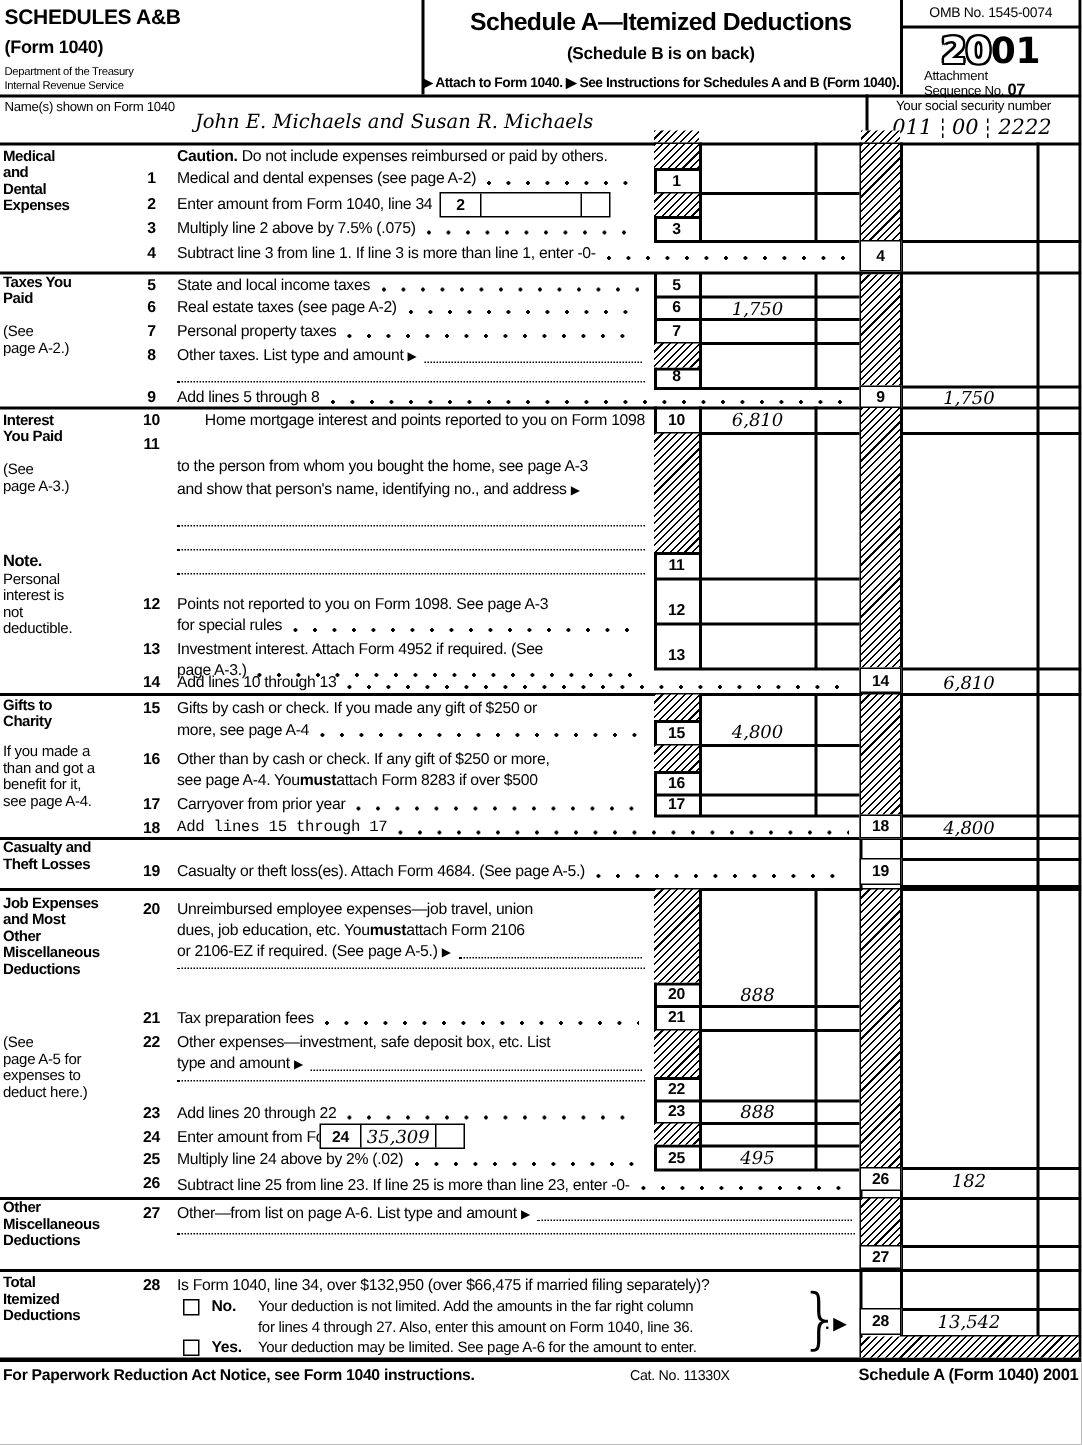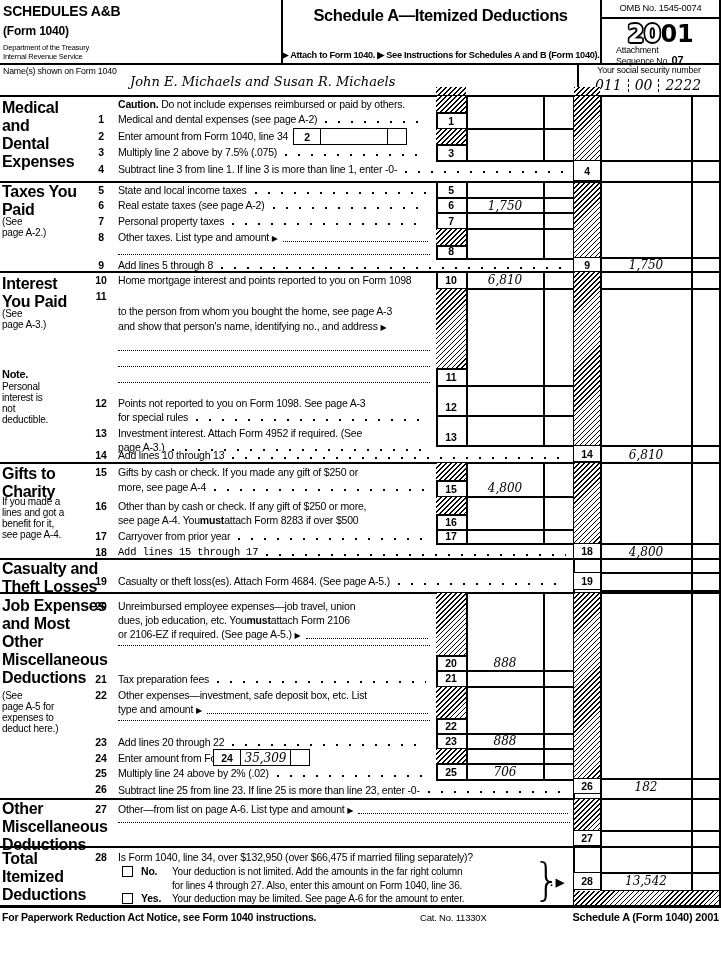--- a/index.html
+++ b/index.html
@@ -25,21 +25,21 @@
   .lnum{position:absolute;left:90px;width:22px;text-align:center;font-weight:bold;font-size:10.5px;}
   .mnum{position:absolute;left:436px;width:30px;font-weight:bold;font-size:10.5px;
         display:flex;align-items:flex-end;justify-content:center;padding-bottom:1px;box-sizing:border-box;}
   .bb{position:absolute;left:573px;width:28px;background:#fff;border:1.5px solid #000;box-sizing:border-box;
       display:flex;align-items:center;justify-content:center;font-weight:bold;font-size:10.5px;}
   
   .val{font-family:"DejaVu Serif",serif;font-style:italic;font-size:12px;letter-spacing:0;}
   .mval{position:absolute;left:467px;width:76px;text-align:center;}
   .rval{position:absolute;left:601px;width:90px;text-align:center;}
   
-  .sb{position:absolute;left:2px;font-weight:bold;font-size:16px;letter-spacing:-0.3px;}
+  .sb{position:absolute;left:2px;font-weight:bold;font-size:10px;letter-spacing:-0.3px;}
   .sn{position:absolute;left:2px;font-size:10px;letter-spacing:-0.2px;}
   
   .ttl{position:absolute;text-align:center;font-weight:bold;}
   .cb{position:absolute;width:11px;height:11px;border:1.8px solid #000;background:#fff;box-sizing:border-box;}
   .ebox{position:absolute;border:1.5px solid #000;box-sizing:border-box;display:flex;align-items:stretch;height:17px;background:#fff;}
   .ebox .en{width:26px;border-right:1.5px solid #000;font-weight:bold;display:flex;align-items:center;justify-content:center;}
   .ebox .ev{flex:1;display:flex;align-items:center;justify-content:center;}
   .ebox .ec{width:18px;border-left:1.5px solid #000;}
   .arrow{font-size:8px;letter-spacing:0;}
   .out20{color:#fff;text-shadow:-1.4px -1.4px 0 #000,1.4px -1.4px 0 #000,-1.4px 1.4px 0 #000,1.4px 1.4px 0 #000,0 -1.6px 0 #000,0 1.6px 0 #000,-1.6px 0 0 #000,1.6px 0 0 #000;}
@@ -50,20 +50,21 @@
 
 <div class="page">
 
   <div class="abs b" style="left:3px;top:3px;font-size:14px;">SCHEDULES A&amp;B</div>
   <div class="abs b" style="left:3px;top:24px;font-size:12px;">(Form 1040)</div>
   <div class="abs" style="left:3px;top:43px;font-size:7.5px;">Department of the Treasury</div>
   <div class="abs" style="left:3px;top:52px;font-size:7.5px;">Internal Revenue Service</div>
   <div class="vl" style="left:281px;top:0;height:63px;"></div>
 
   <div class="ttl" style="left:281px;top:6px;width:319px;font-size:16.5px;letter-spacing:-0.4px;">Schedule A—Itemized Deductions</div>
+  <div class="ttl" style="left:281px;top:30px;width:319px;font-size:11.5px;">(Schedule B is on back)</div>
   <div class="ttl" style="left:266px;top:49px;width:349px;font-size:9.2px;letter-spacing:-0.3px;">▶ Attach to Form 1040.   ▶ See Instructions for Schedules A and B (Form 1040).</div>
 
   <div class="vl" style="left:600px;top:0;height:63px;"></div>
   <div class="hl" style="left:600px;top:17px;width:121px;"></div>
   <div class="ttl" style="left:600px;top:3px;width:121px;font-size:9.3px;font-weight:normal;">OMB No. 1545-0074</div>
   <div class="abs" style="left:600px;top:20px;width:121px;text-align:center;font-size:24px;font-weight:bold;font-family:'DejaVu Sans',sans-serif;"><span class="out20">20</span><span>01</span></div>
   <div class="abs" style="left:616px;top:45px;font-size:8.8px;">Attachment</div>
   <div class="abs" style="left:616px;top:54px;font-size:8.8px;"><span>Sequence No.</span>&nbsp;<span class="b" style="font-size:11px;">07</span></div>
   <div class="hl" style="left:0;top:63px;width:721px;"></div>
 
@@ -197,21 +198,21 @@
       <div>interest is</div>
       <div>not</div>
       <div>deductible.</div>
     </div>
   <div class="sb" style="top:465px;">
       <div>Gifts to</div>
       <div>Charity</div>
     </div>
   <div class="sn" style="top:496px;">
       <div>If you made a</div>
-      <div>lines and got a</div>
+      <div>than and got a</div>
       <div>benefit for it,</div>
       <div>see page A-4.</div>
     </div>
   <div class="sb" style="top:560px;">
       <div>Casualty and</div>
       <div>Theft Losses</div>
     </div>
   <div class="sb" style="top:597px;">
       <div>Job Expenses</div>
       <div>and Most</div>
@@ -280,21 +281,21 @@
   <div class="lnum" style="top:231px;">8</div>
   <div class="t" style="left:118px;top:231px;width:312px;"><span>Other taxes. List type and amount</span>&nbsp;<span class="arrow">▶</span><i class="dfill"></i></div>
   <div class="drow" style="left:118px;top:252px;width:312px;"></div>
   <div class="lnum" style="top:259px;">9</div>
   <div class="t" style="left:118px;top:259px;width:452px;">
       <span>Add lines 5 through 8</span>
       <i class="lead"></i>
     </div>
 
   <div class="lnum" style="top:274px;">10</div>
-  <div class="t" style="left:118px;top:274px;width:312px;">
+  <div class="t" style="left:118px;top:274px;width:312px;justify-content:flex-end;">
       <span>Home mortgage interest and points reported to you on Form 1098</span>
     </div>
   <div class="lnum" style="top:290px;">11</div>
   <div class="t" style="left:118px;top:305px;">
       <span>to the person from whom you bought the home, see page A-3</span>
     </div>
   <div class="t" style="left:118px;top:320px;"><span>and show that person's name, identifying no., and address</span>&nbsp;<span class="arrow">▶</span></div>
   <div class="drow" style="left:118px;top:348px;width:312px;"></div>
   <div class="drow" style="left:118px;top:364px;width:312px;"></div>
   <div class="drow" style="left:118px;top:380px;width:312px;"></div>
@@ -458,21 +459,21 @@
   <div class="bb" style="top:872px;height:18px;">28</div>
 
   <div class="mval val" style="top:199px;">1,750</div>
   <div class="rval val" style="top:258px;">1,750</div>
   <div class="mval val" style="top:273px;">6,810</div>
   <div class="rval val" style="top:448px;">6,810</div>
   <div class="mval val" style="top:481px;">4,800</div>
   <div class="rval val" style="top:545px;">4,800</div>
   <div class="mval val" style="top:656px;">888</div>
   <div class="mval val" style="top:734px;">888</div>
-  <div class="mval val" style="top:765px;">706</div>
+  <div class="mval val" style="top:765px;">495</div>
   <div class="rval val" style="top:780px;">182</div>
   <div class="rval val" style="top:874px;">13,542</div>
 
   <div class="abs b" style="left:2px;top:911px;font-size:10.5px;">For Paperwork Reduction Act Notice, see Form 1040 instructions.</div>
   <div class="abs" style="left:420px;top:912px;font-size:9.5px;">Cat. No. 11330X</div>
   <div class="abs b" style="left:519px;top:911px;width:200px;text-align:right;font-size:11px;">Schedule A (Form 1040) 2001</div>
 
 </div>
 
 </body></html>

